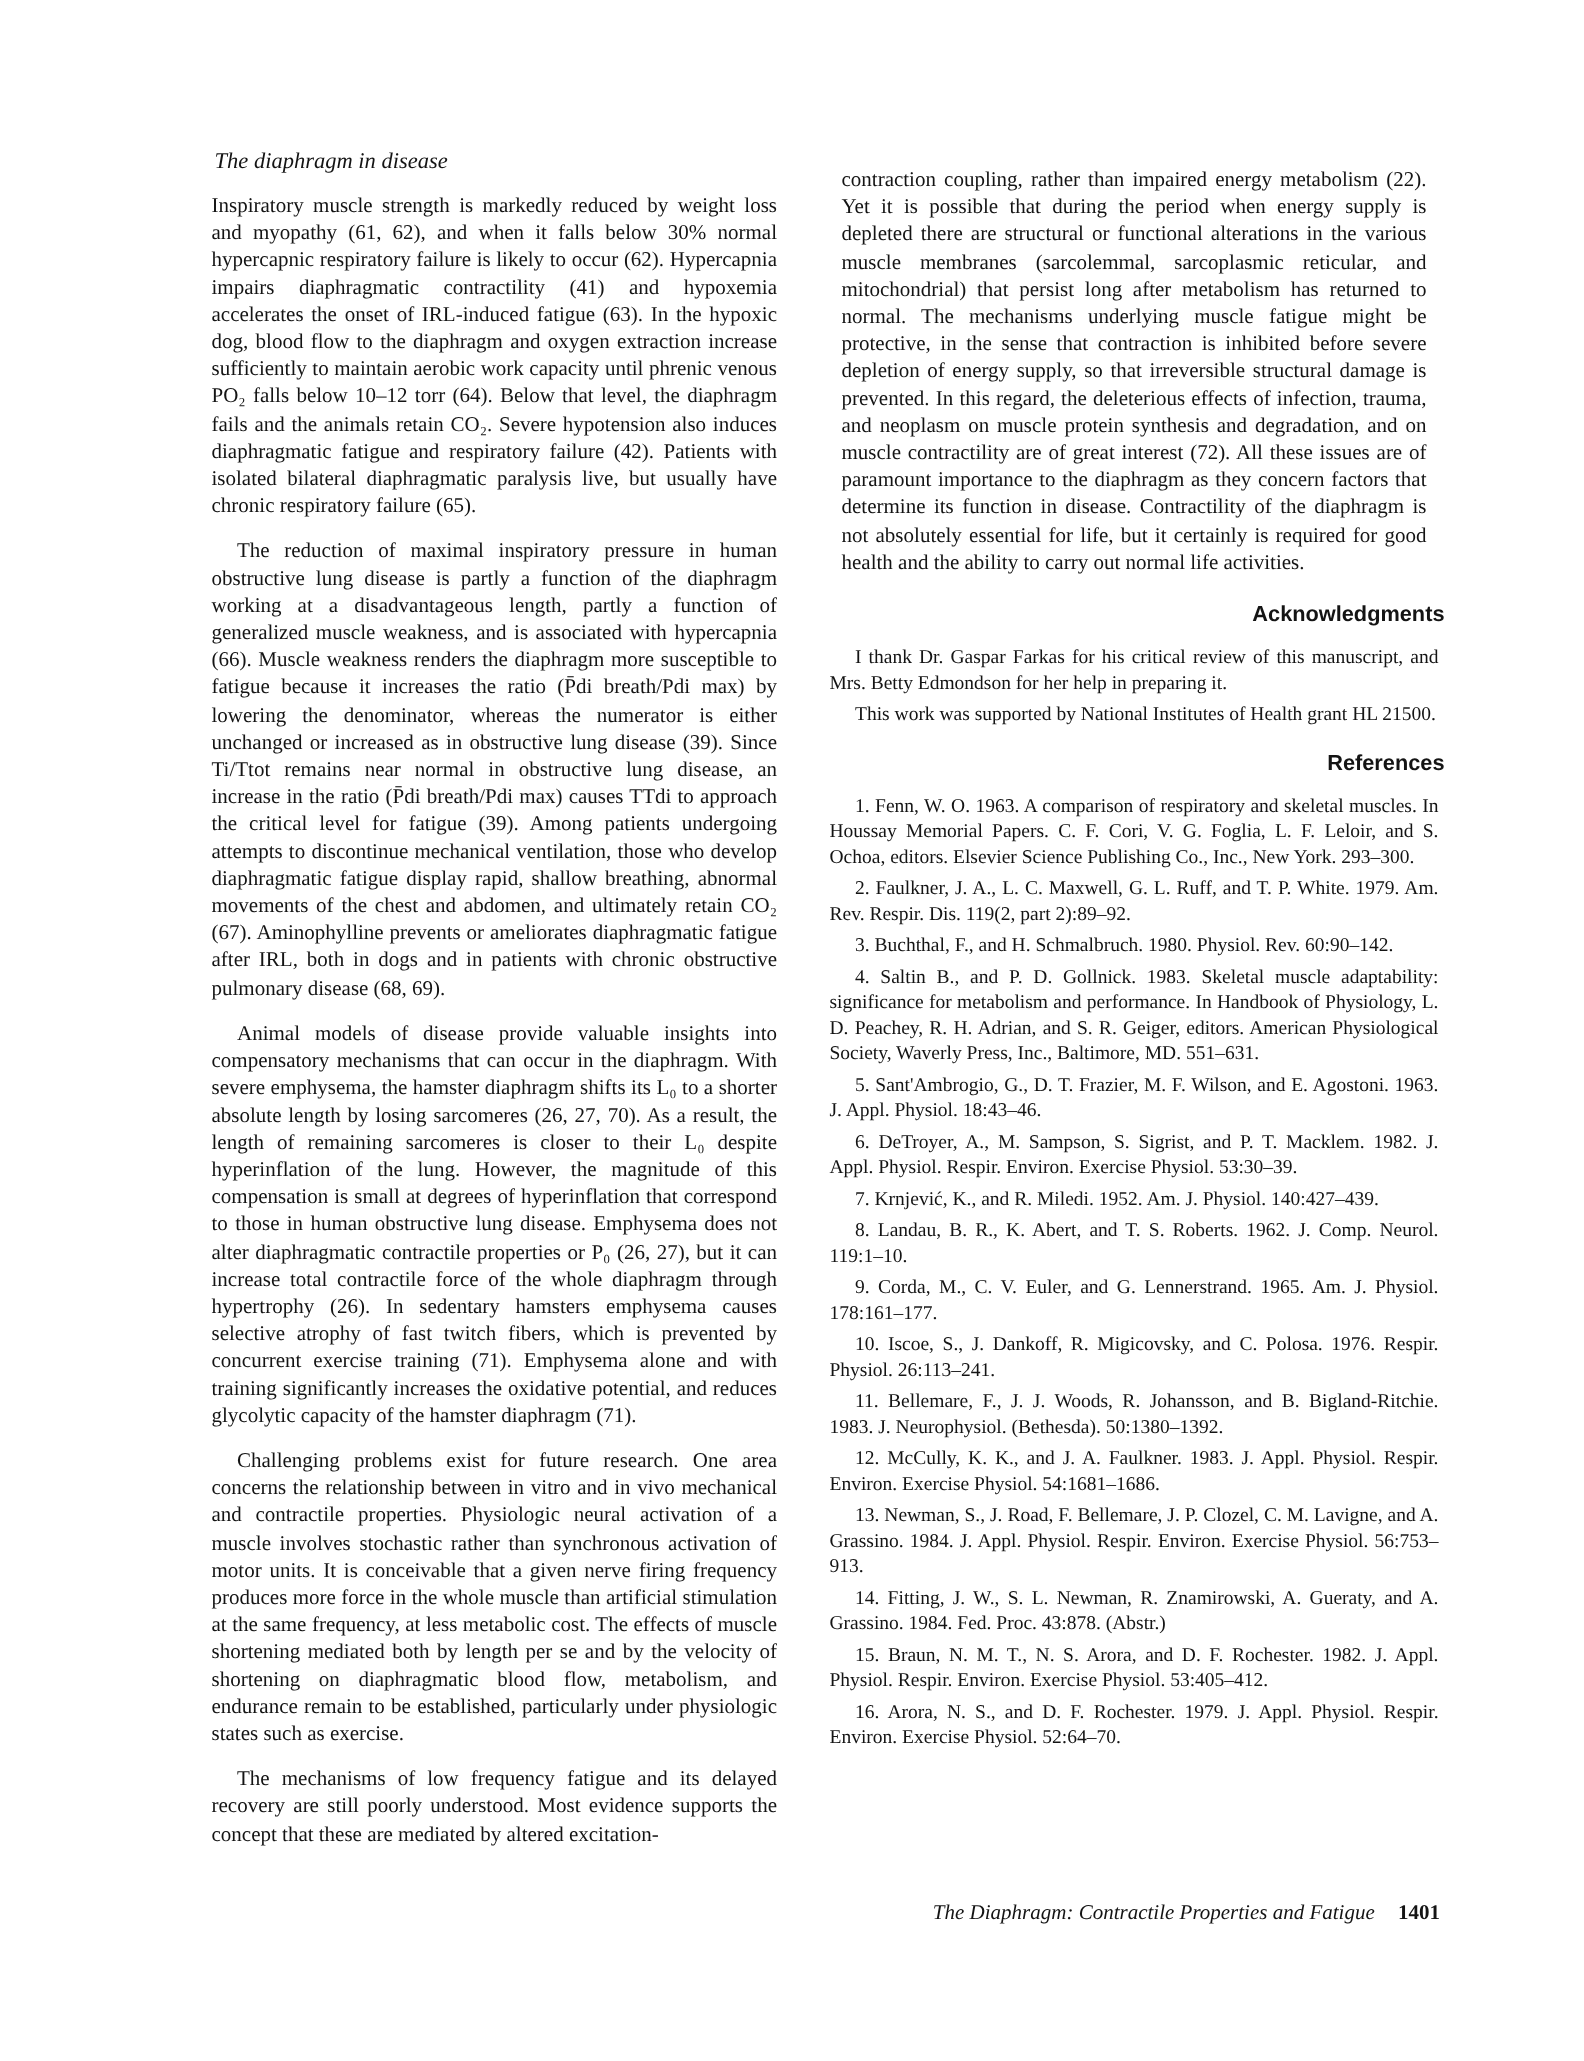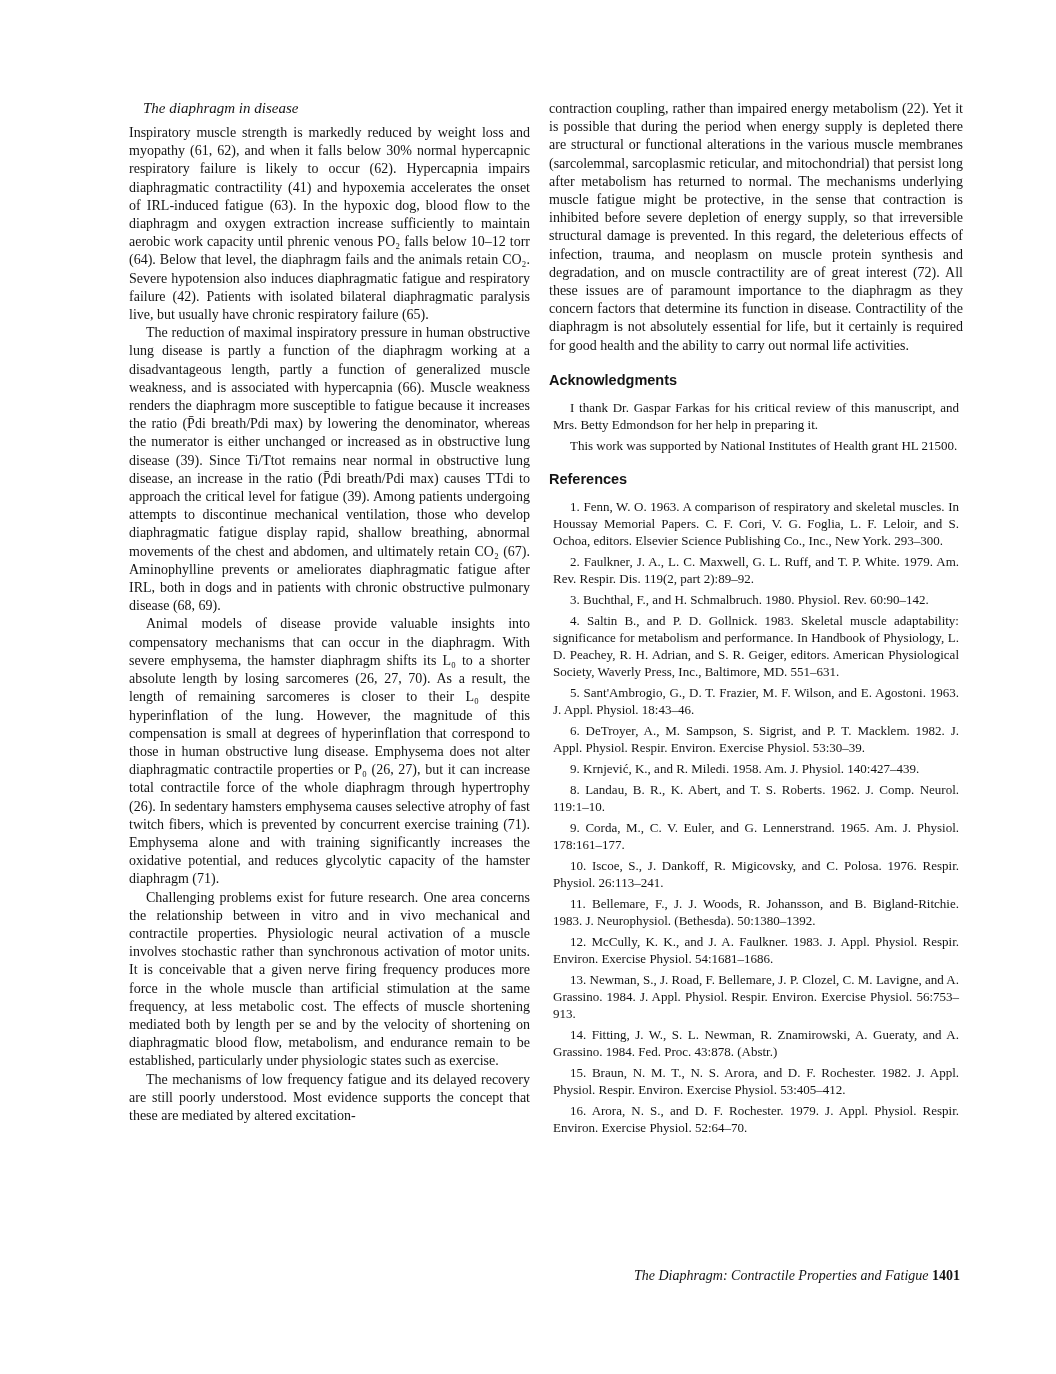--- a/index.html
+++ b/index.html
@@ -25,49 +25,49 @@
   .col-right { width: 414px; }
 
   .section-heading {
     margin: 0 0 7px 14px;
     font-size: 15px;
     font-style: italic;
     font-weight: normal;
     text-align: left;
   }
   .body-par {
-    margin: 0;
+    margin: 12px;
     font-size: 14px;
     line-height: 18.2px;
     text-indent: 17px;
   }
   .noindent { text-indent: 0; }
 
   .bold-heading {
     margin: 17px 0 11px 0;
     font-family: "Liberation Sans", sans-serif;
     font-size: 14.5px;
     font-weight: bold;
-    text-align: left;
+    text-align: right;
   }
   .small-par, .ref {
     margin: 4px;
     font-size: 13px;
     line-height: 17px;
     text-indent: 17px;
   }
   .footer {
     position: absolute;
     top: 1268px;
     right: 96px;
     font-size: 14px;
     white-space: nowrap;
   }
   .footer-title { font-style: italic; }
-  .footer-page  { font-weight: bold; }
+  .footer-page  { font-weight: bold; margin-left: 12px; }
 </style>
 </head>
 <body>
 
 <div class="page">
   <div class="columns">
 
     <div class="col col-left">
       <h3 class="section-heading">The diaphragm in disease</h3>
       <p class="body-par noindent">Inspiratory muscle strength is markedly reduced by weight loss and myopathy (61, 62), and when it falls below 30% normal hypercapnic respiratory failure is likely to occur (62). Hypercapnia impairs diaphragmatic contractility (41) and hypoxemia accelerates the onset of IRL-induced fatigue (63). In the hypoxic dog, blood flow to the diaphragm and oxygen extraction increase sufficiently to maintain aerobic work capacity until phrenic venous PO₂ falls below 10–12 torr (64). Below that level, the diaphragm fails and the animals retain CO₂. Severe hypotension also induces diaphragmatic fatigue and respiratory failure (42). Patients with isolated bilateral diaphragmatic paralysis live, but usually have chronic respiratory failure (65).</p>
@@ -84,21 +84,21 @@
       <p class="small-par noindent">I thank Dr. Gaspar Farkas for his critical review of this manuscript, and Mrs. Betty Edmondson for her help in preparing it.</p>
       <p class="small-par">This work was supported by National Institutes of Health grant HL 21500.</p>
 
       <h3 class="bold-heading">References</h3>
       <p class="ref">1. Fenn, W. O. 1963. A comparison of respiratory and skeletal muscles. In Houssay Memorial Papers. C. F. Cori, V. G. Foglia, L. F. Leloir, and S. Ochoa, editors. Elsevier Science Publishing Co., Inc., New York. 293–300.</p>
       <p class="ref">2. Faulkner, J. A., L. C. Maxwell, G. L. Ruff, and T. P. White. 1979. Am. Rev. Respir. Dis. 119(2, part 2):89–92.</p>
       <p class="ref">3. Buchthal, F., and H. Schmalbruch. 1980. Physiol. Rev. 60:90–142.</p>
       <p class="ref">4. Saltin B., and P. D. Gollnick. 1983. Skeletal muscle adaptability: significance for metabolism and performance. In Handbook of Physiology, L. D. Peachey, R. H. Adrian, and S. R. Geiger, editors. American Physiological Society, Waverly Press, Inc., Baltimore, MD. 551–631.</p>
       <p class="ref">5. Sant'Ambrogio, G., D. T. Frazier, M. F. Wilson, and E. Agostoni. 1963. J. Appl. Physiol. 18:43–46.</p>
       <p class="ref">6. DeTroyer, A., M. Sampson, S. Sigrist, and P. T. Macklem. 1982. J. Appl. Physiol. Respir. Environ. Exercise Physiol. 53:30–39.</p>
-      <p class="ref">9. Krnjević, K., and R. Miledi. 1958. Am. J. Physiol. 140:427–439.</p>
+      <p class="ref">7. Krnjević, K., and R. Miledi. 1952. Am. J. Physiol. 140:427–439.</p>
       <p class="ref">8. Landau, B. R., K. Abert, and T. S. Roberts. 1962. J. Comp. Neurol. 119:1–10.</p>
       <p class="ref">9. Corda, M., C. V. Euler, and G. Lennerstrand. 1965. Am. J. Physiol. 178:161–177.</p>
       <p class="ref">10. Iscoe, S., J. Dankoff, R. Migicovsky, and C. Polosa. 1976. Respir. Physiol. 26:113–241.</p>
       <p class="ref">11. Bellemare, F., J. J. Woods, R. Johansson, and B. Bigland-Ritchie. 1983. J. Neurophysiol. (Bethesda). 50:1380–1392.</p>
       <p class="ref">12. McCully, K. K., and J. A. Faulkner. 1983. J. Appl. Physiol. Respir. Environ. Exercise Physiol. 54:1681–1686.</p>
       <p class="ref">13. Newman, S., J. Road, F. Bellemare, J. P. Clozel, C. M. Lavigne, and A. Grassino. 1984. J. Appl. Physiol. Respir. Environ. Exercise Physiol. 56:753–913.</p>
       <p class="ref">14. Fitting, J. W., S. L. Newman, R. Znamirowski, A. Gueraty, and A. Grassino. 1984. Fed. Proc. 43:878. (Abstr.)</p>
       <p class="ref">15. Braun, N. M. T., N. S. Arora, and D. F. Rochester. 1982. J. Appl. Physiol. Respir. Environ. Exercise Physiol. 53:405–412.</p>
       <p class="ref">16. Arora, N. S., and D. F. Rochester. 1979. J. Appl. Physiol. Respir. Environ. Exercise Physiol. 52:64–70.</p>
     </div>

